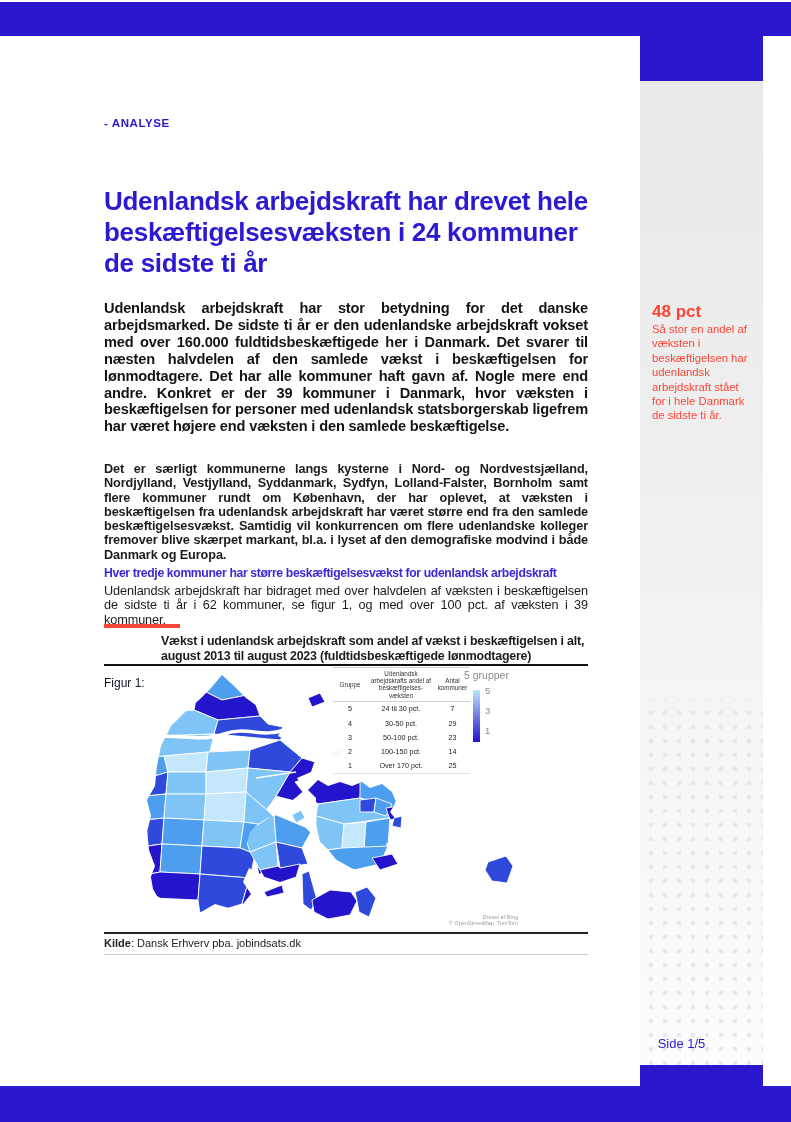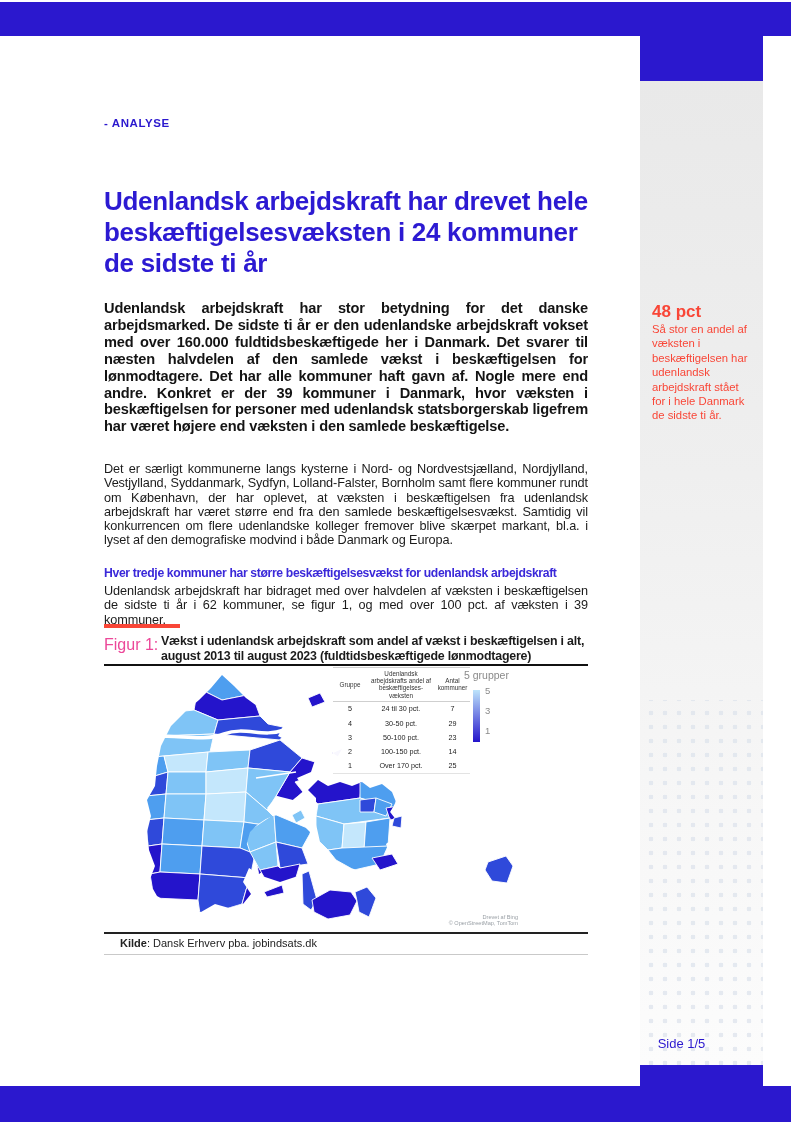--- a/index.html
+++ b/index.html
@@ -19,42 +19,42 @@
   .footerbar { position:absolute; left:0; top:1086px; width:791px; height:36px; background:#2B18CE; }
 
   .kicker { position:absolute; left:104px; top:117px; font-size:11.5px; font-weight:600;
             letter-spacing:.6px; color:#2B18CE; }
   .title  { position:absolute; left:104px; top:186px; width:505px; font-size:26px; line-height:31px;
             font-weight:800; letter-spacing:-.3px; color:#2C1AD2; }
   .lead   { position:absolute; left:104px; top:300px; width:484px; font-size:14.6px; line-height:16.9px;
             font-weight:700; text-align:justify; letter-spacing:-.15px; color:#141414; }
   .para   { position:absolute; width:484px; font-size:12.7px; line-height:14.3px; text-align:justify;
             letter-spacing:-.1px; color:#1b1b1b; }
-  .para-2 { left:104px; top:462px; }
+  .para-2 { left:104px; top:462px;font-weight:bold; }
   .subhead{ position:absolute; left:104px; top:566px; width:536px; font-size:12.2px; font-weight:700;
             letter-spacing:-.35px; color:#3A28D9; white-space:nowrap; }
   .para-3 { left:104px; top:584px; }
 
   
   .stat { position:absolute; left:652px; top:302px; width:102px; color:#F94637; }
   .stat-value { font-size:17px; font-weight:700; }
   .stat-text  { font-size:11.3px; line-height:14.4px; font-weight:500; }
   .side-page  { position:absolute; left:620px; top:1036px; width:123px; text-align:center;
                 font-size:13px; color:#2B18CE; }
 
   
   .figure { position:absolute; left:104px; top:624px; width:484px; height:336px; }
   .redrule { position:absolute; left:0; top:0; width:76px; height:4px; background:#F94637; }
   .figrow { position:absolute; left:0; top:10px; width:484px; display:flex; }
-  .figlabel { width:57px; font-size:16px; padding-top:2px; color:#ec4899; flex:none; }
+  .figlabel { width:57px; font-size:12px; padding-top:2px; color:#0f172a; flex:none;margin-top:40px; }
   .figtitle { width:427px; font-size:12.4px; line-height:15px; font-weight:700; letter-spacing:-.2px; }
   .rule-b2 { position:absolute; left:0; top:40px; width:484px; height:2px; background:#111; }
   .mapbox { position:absolute; left:0; top:42px; width:484px; height:264px; }
   .rule-b1 { position:absolute; left:0; top:308px; width:484px; height:1.6px; background:#222; }
-  .kilde { position:absolute; left:0; top:313px; width:484px; font-size:11px; color:#222;margin-left:16px; }
+  .kilde { position:absolute; left:0; top:313px; width:484px; font-size:11px; color:#222; }
   .kilde b { font-weight:700; }
   .rule-gray { position:absolute; left:0; top:330px; width:484px; height:1px; background:#c9c9c9; }
 
   
   .ftable { position:absolute; left:229px; top:1px; width:137px; background:rgba(255,255,255,.97);
             border-collapse:collapse; table-layout:fixed; }
   .ftable th { font-size:6.3px; line-height:7.2px; font-weight:400; color:#333; text-align:center;
                vertical-align:middle; border-top:1px solid #cfcfcf; border-bottom:1px solid #cfcfcf;
                padding:2px 1px; }
   .ftable td { font-size:7.2px; color:#222; text-align:center; padding:2.6px 1px; }

